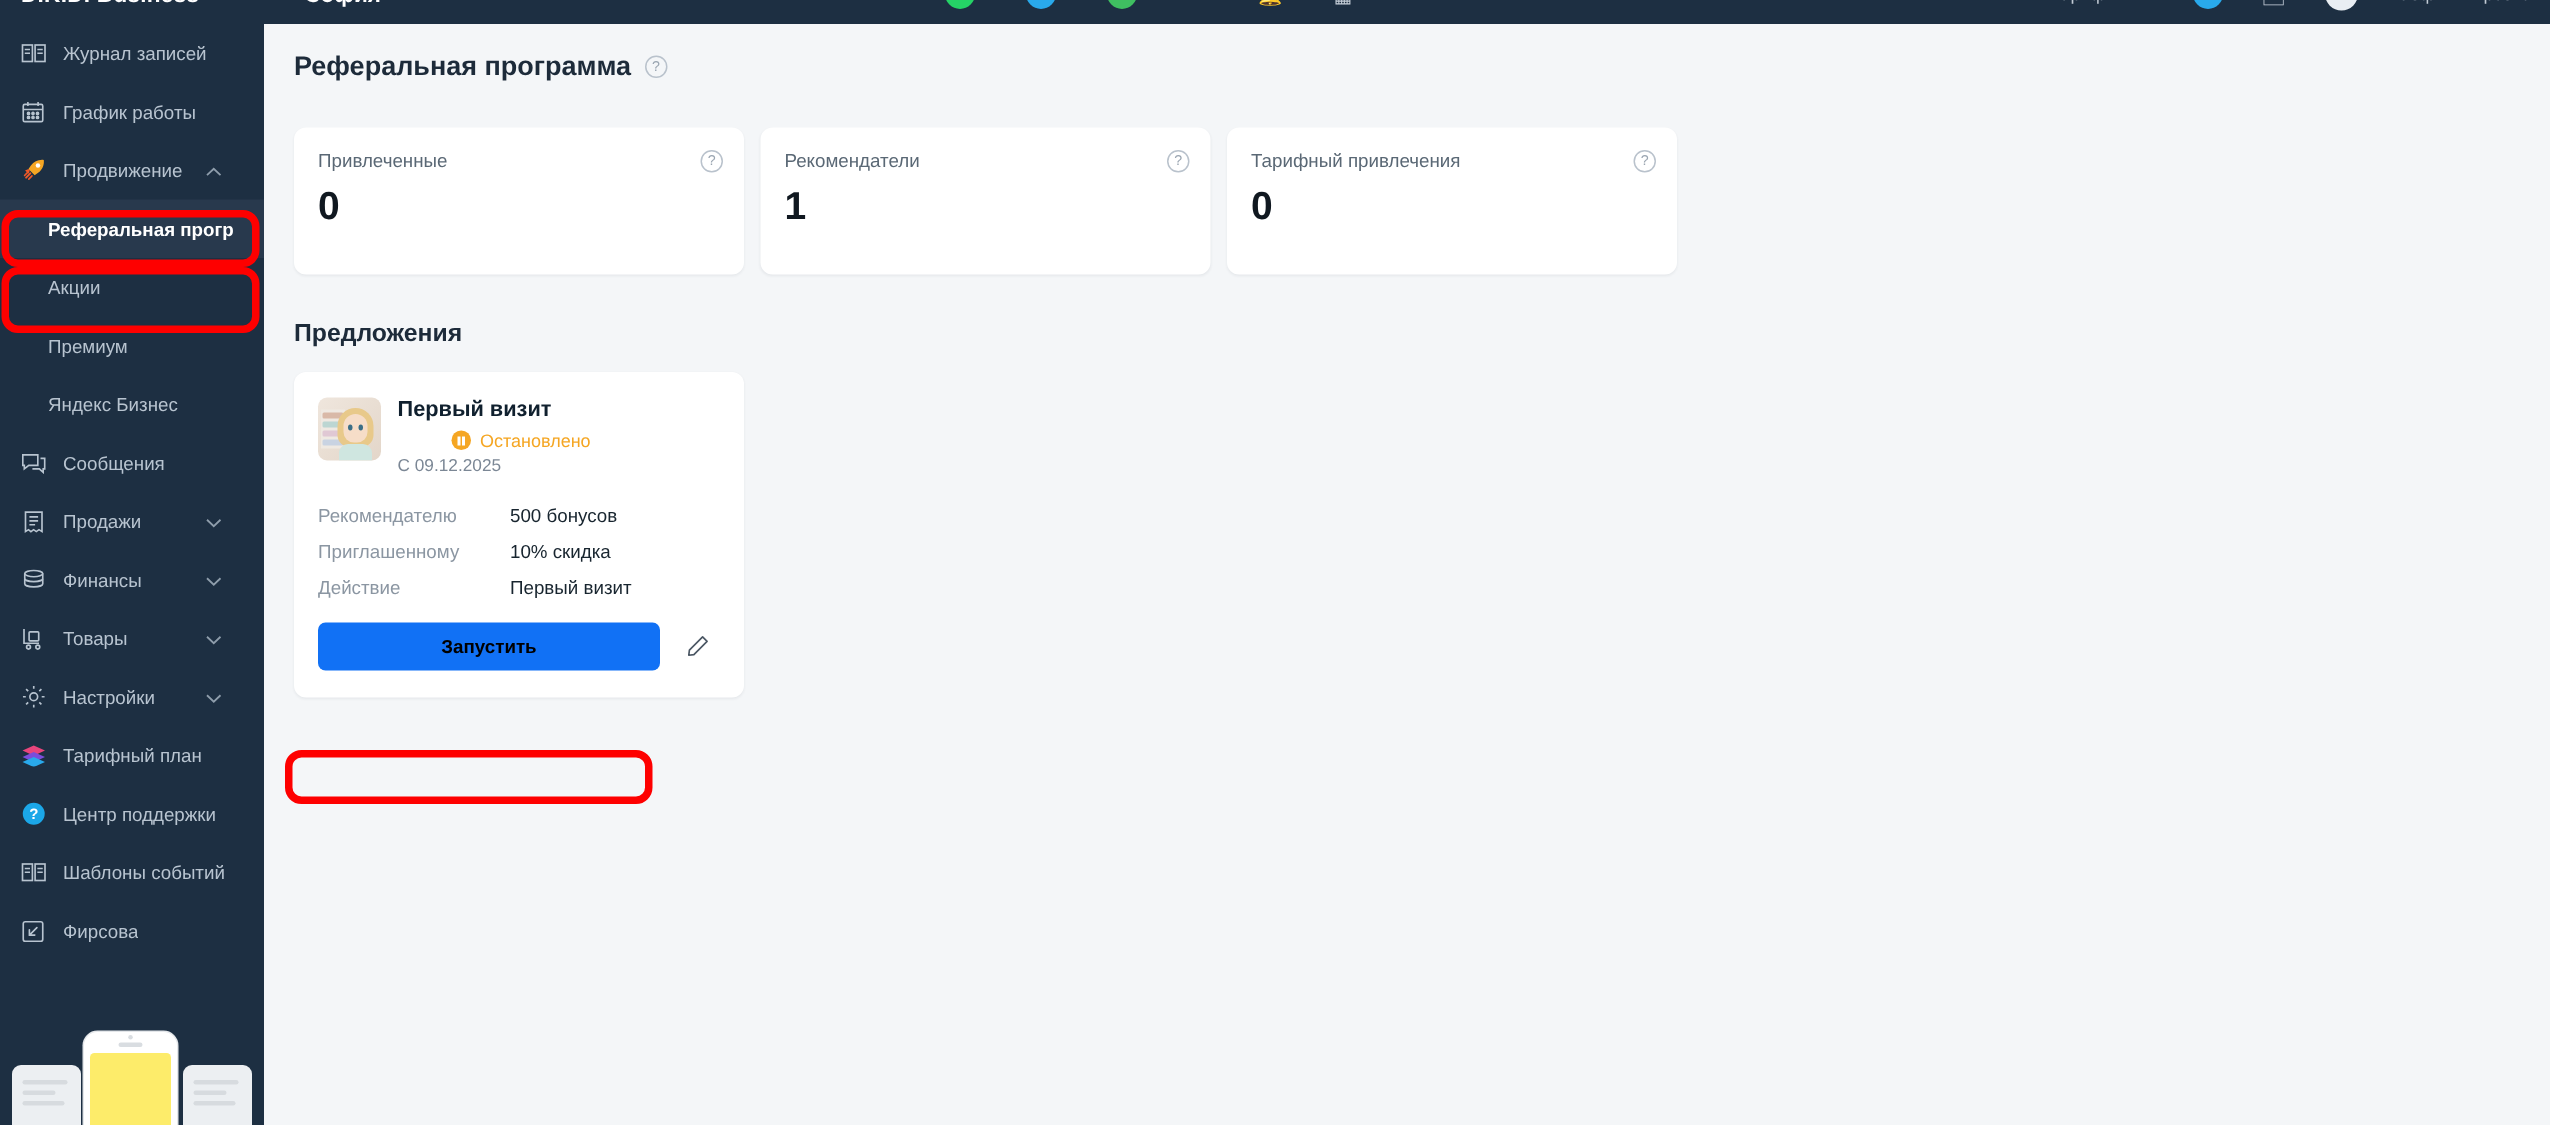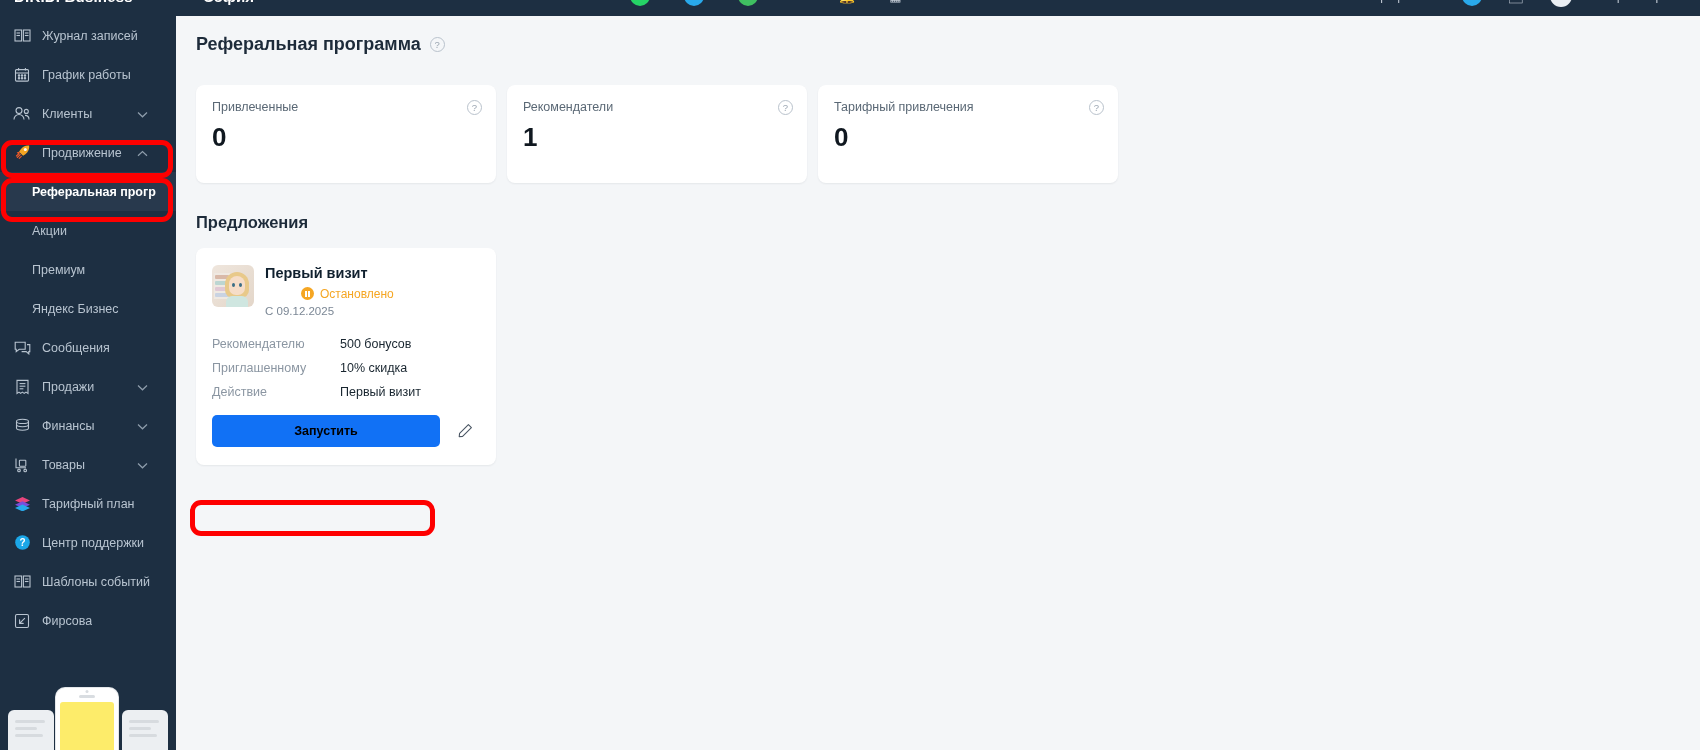--- a/index.html
+++ b/index.html
@@ -196,36 +196,20 @@
               <circle cx="8" cy="8.6" r=".7" fill="#b8c4d0"></circle>
             <circle cx="11" cy="8.6" r=".7" fill="#b8c4d0"></circle>
               <circle cx="5" cy="11.3" r=".7" fill="#b8c4d0"></circle>
             <circle cx="8" cy="11.3" r=".7" fill="#b8c4d0"></circle>
               <circle cx="11" cy="11.3" r=".7" fill="#b8c4d0"></circle>
           </svg>
         </span>
         <span class="lbl">График работы</span>
       </div>
 
-      <div class="nav-item">
-        <span class="ic">
-          <svg width="18" height="15" viewBox="0 0 18 15" fill="none" stroke="#b8c4d0" stroke-width="1.1">
-            <circle cx="6" cy="4.6" r="3"></circle>
-              <path d="M1 13.5c0-3 2.4-5 5-5s5 2 5 5"></path>
-            <circle cx="13.3" cy="5.4" r="2"></circle>
-              <path d="M12 9.4c2.6 0 4 1.8 4 4.1"></path>
-          </svg>
-        </span>
-        <span class="lbl">Клиенты</span>
-        <span class="chev">
-          <svg width="11" height="7" viewBox="0 0 11 7" fill="none" stroke="#8e9dab" stroke-width="1.2">
-              <path d="M1 1.5 5.5 5.8 10 1.5"></path>
-            </svg>
-        </span>
-      </div>
 
       <div class="nav-item highlight-parent">
         <span class="ic">
           <svg width="17" height="17" viewBox="0 0 17 17" fill="none">
             <path d="M6.2 10.6 3.4 13.4" stroke="#f05a28" stroke-width="1.3" stroke-linecap="round"></path>
             <path d="M4.6 9.8 2.4 12" stroke="#f05a28" stroke-width="1.1" stroke-linecap="round"></path>
             <path d="M7.3 12.3 5.2 14.4" stroke="#f05a28" stroke-width="1.1" stroke-linecap="round"></path>
             <path d="M15.2 1.6c-3.6-.4-6.5 1-8.6 3.8L5 7.7l4.1 4.1 2.3-1.6c2.8-2.1 4.2-5 3.8-8.6z" fill="#f5a623"></path>
             <circle cx="11.3" cy="5.4" r="1.5" fill="#ffffff"></circle>
             <path d="M5 7.7 2.7 8.6l2.3 2.3.9-2.3z" fill="#f05a28"></path>
@@ -305,20 +289,34 @@
           </svg>
         </span>
         <span class="lbl">Товары</span>
         <span class="chev">
           <svg width="11" height="7" viewBox="0 0 11 7" fill="none" stroke="#8e9dab" stroke-width="1.2">
               <path d="M1 1.5 5.5 5.8 10 1.5"></path>
             </svg>
         </span>
       </div>
 
+      <div class="nav-item">
+        <span class="ic">
+          <svg width="17" height="17" viewBox="0 0 17 17" fill="none" stroke="#b8c4d0" stroke-width="1.1">
+            <circle cx="8.5" cy="8.5" r="2.6"></circle>
+            <path d="M8.5 1.3v1.9M8.5 13.8v1.9M1.3 8.5h1.9M13.8 8.5h1.9M3.4 3.4l1.4 1.4M12.2 12.2l1.4 1.4M13.6 3.4l-1.4 1.4M4.8 12.2l-1.4 1.4"></path>
+          </svg>
+        </span>
+        <span class="lbl">Настройки</span>
+        <span class="chev">
+          <svg width="11" height="7" viewBox="0 0 11 7" fill="none" stroke="#8e9dab" stroke-width="1.2">
+              <path d="M1 1.5 5.5 5.8 10 1.5"></path>
+            </svg>
+        </span>
+      </div>
 
       <div class="nav-item">
         <span class="ic">
           <svg width="17" height="15" viewBox="0 0 17 15" fill="none">
             <path d="M8.5 1 16 4.4 8.5 7.8 1 4.4z" fill="#e8457c"></path>
             <path d="M8.5 5.3 16 8.7l-7.5 3.4L1 8.7z" fill="#7b4ddb"></path>
             <path d="M8.5 8.6 16 12l-7.5 3.4L1 12z" fill="#29a9eb"></path>
           </svg>
         </span>
         <span class="lbl">Тарифный план</span>

